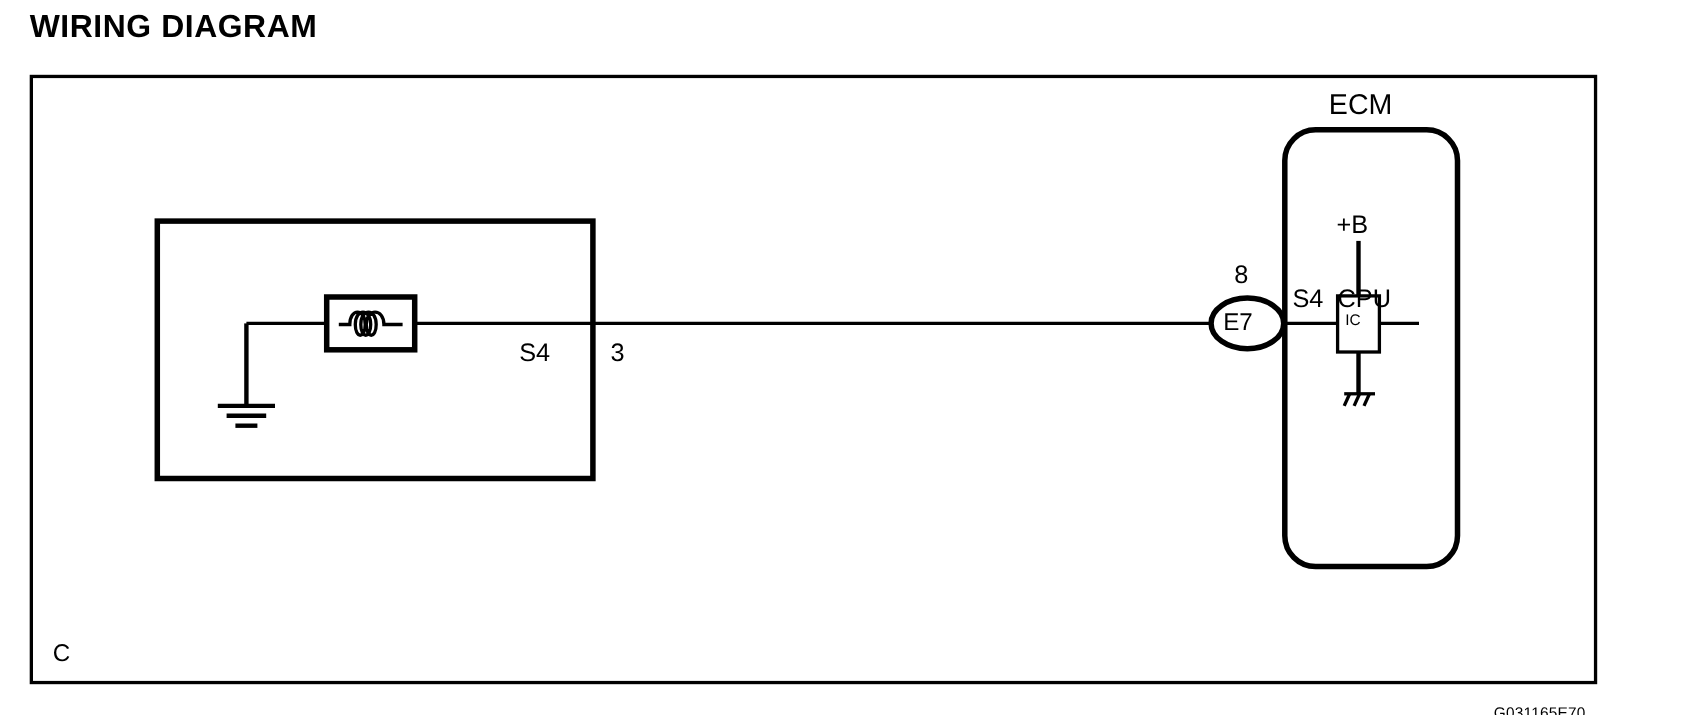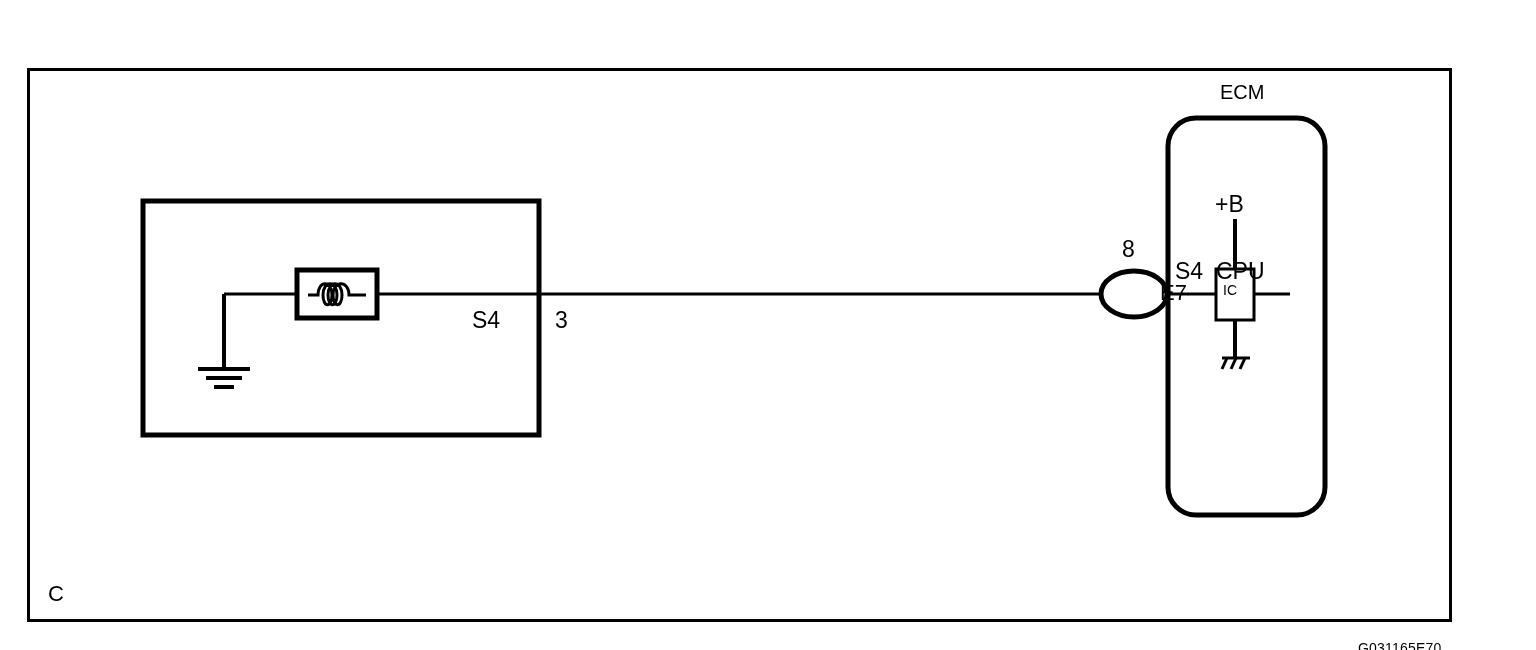--- a/index.html
+++ b/index.html
@@ -58,45 +58,45 @@
     color: #000;
   }
   #solenoid-label {
     left: 143px;
     top: 131px;
     font-size: 24px;
   }
   #ecm-label {
     left: 1208px;
     top: 82px;
-    font-size: 20px;
-    margin-left: 12px;
+    font-size: 26px;
   }
   #label-s4-left  { left: 472px;  top: 309px; }
   #label-pin3     { left: 555px;  top: 309px; }
   #label-conn-8   { left: 1122px; top: 238px; }
   #label-s4-right { left: 1175px; top: 260px; }
   #label-cpu      { left: 1216px; top: 260px; }
   #label-plusb    { left: 1215px; top: 193px; }
-  #label-e7       { left: 1112px; top: 282px; font-size: 22px; margin-left: 48px; }
+  #label-e7       { left: 1112px; top: 282px; font-size: 22px; }
   #label-ic       { left: 1223px; top: 283px; font-size: 14px; text-align: center; }
   #label-corner-c { left: 48px;   top: 583px; font-size: 22px; }
   #figure-code {
     left: 1358px;
     top: 629px;
     font-size: 14px;
     letter-spacing: 0.2px;
     margin-top: 12px;
   }
 </style>
 </head>
 <body>
 
 <div id="page">
 
+  <div id="page-title" class="lbl">WIRING DIAGRAM</div>
 
   <div id="diagram-frame"></div>
 
   <svg class="svg-layer" viewBox="0 0 1536 650" width="1536" height="650" xmlns="http://www.w3.org/2000/svg">
 
     <rect x="143" y="201" width="396" height="234" fill="none" stroke="#000" stroke-width="5"></rect>
 
     <g stroke="#000" stroke-width="4" fill="none" stroke-linecap="butt">
       <line x1="224" y1="294" x2="224" y2="369"></line>
       <line x1="198" y1="369" x2="250" y2="369"></line>

